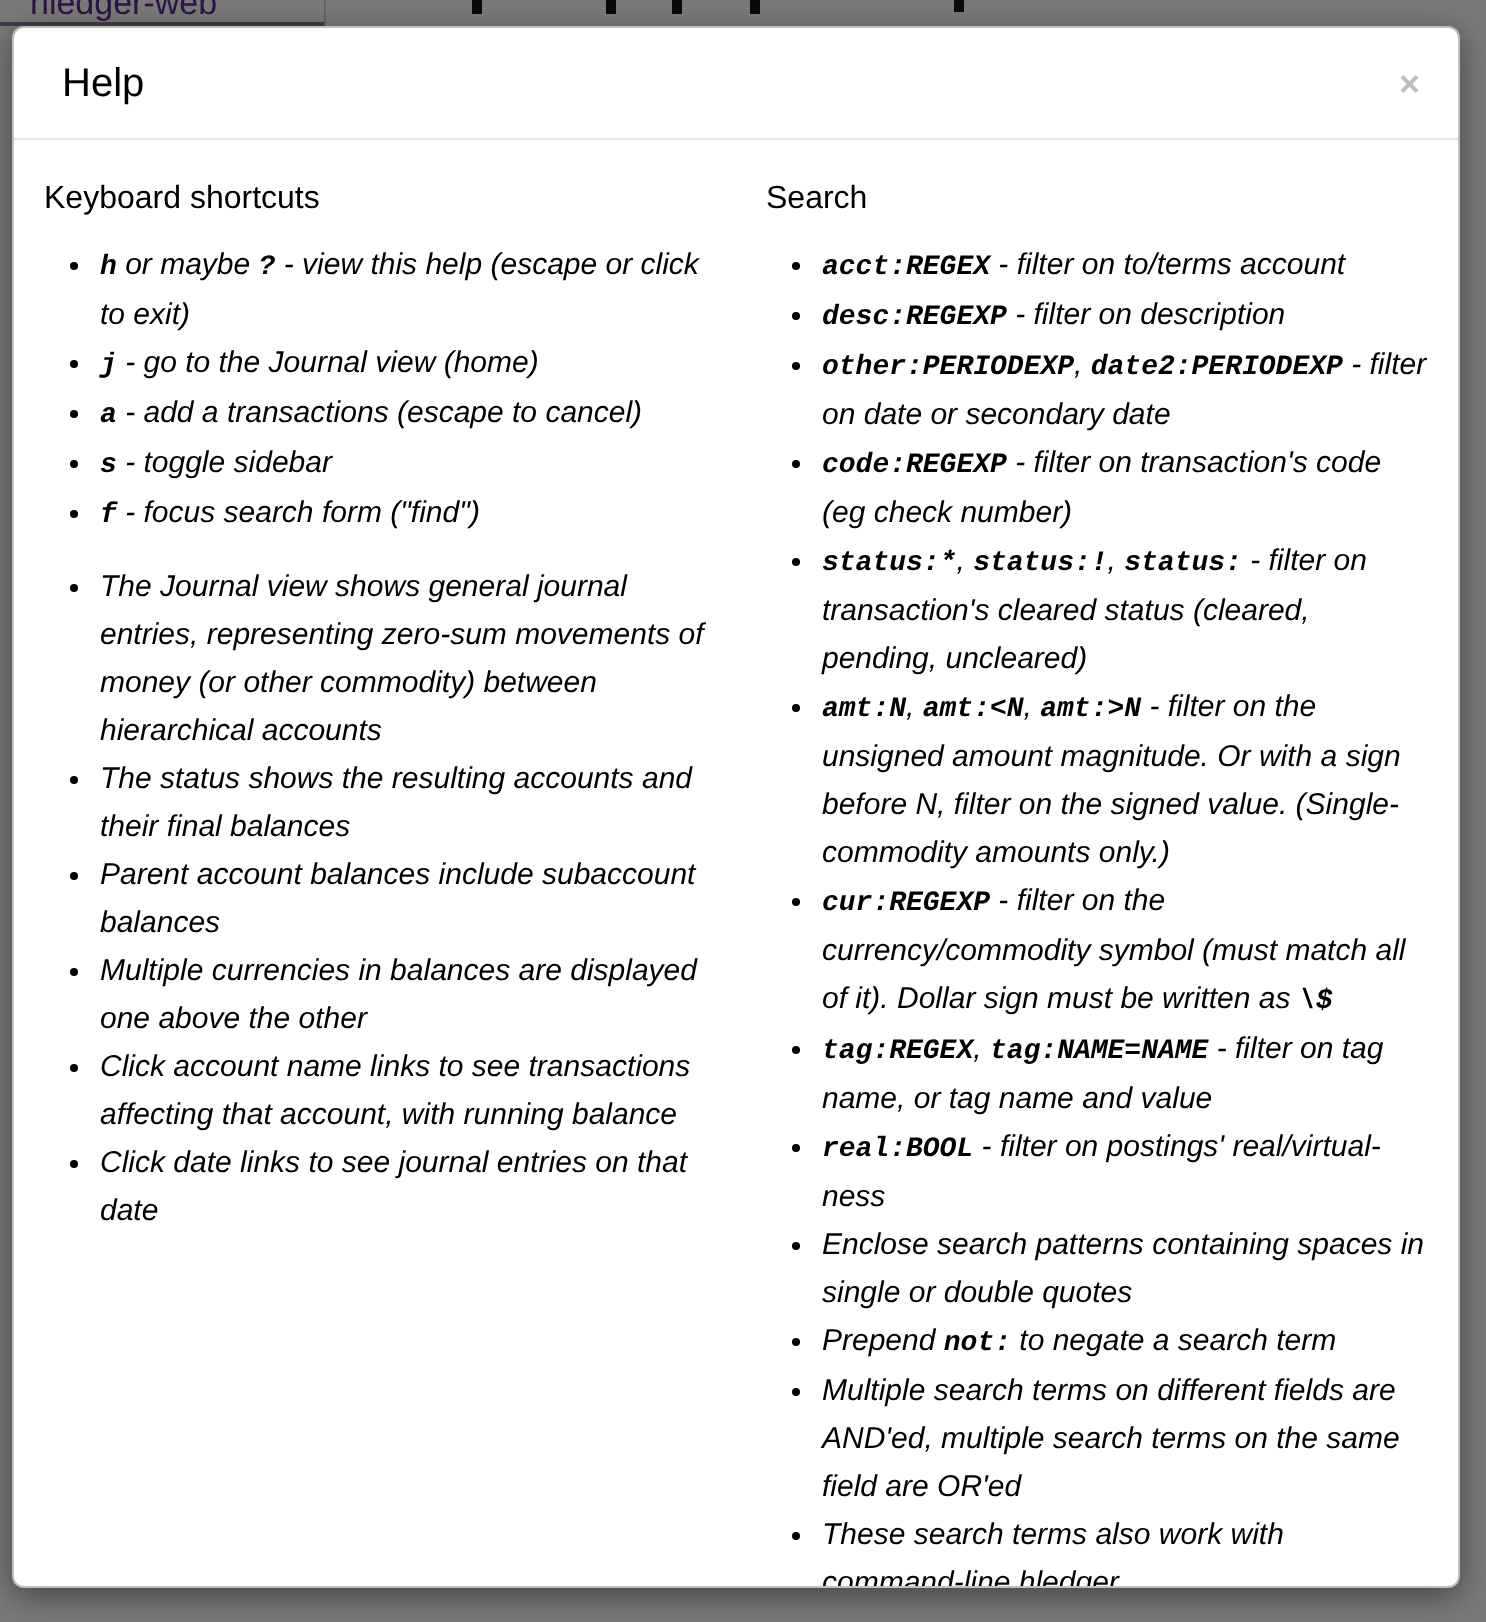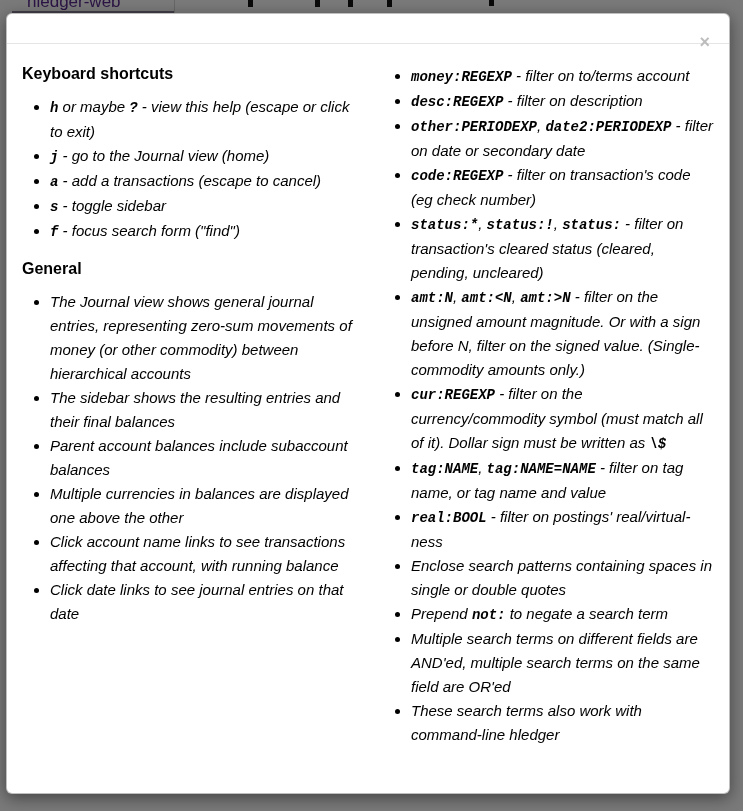--- a/index.html
+++ b/index.html
@@ -2,21 +2,21 @@
 <html><head>
 <meta charset="utf-8">
 <style>
   * { box-sizing: border-box; }
   html, body { margin: 0; padding: 0; }
   .screen {
     position: relative; width: 743px; height: 811px; overflow: hidden;
     background: #fff; font-family: "Liberation Sans", "DejaVu Sans", sans-serif;
   }
   
-  .page-strip { position: absolute; top: 0; left: 0; right: 0; height: 14px; background: #fff; margin-left: 12px; }
+  .page-strip { position: absolute; top: 0; left: 0; right: 0; height: 14px; background: #fff; }
   .brand {
     position: absolute; left: 15px; top: -8px; font-size: 17px; font-weight: 500;
     color: #5c2d91; text-decoration: none; white-space: nowrap;
   }
   .brand-underline { position: absolute; left: 0; top: 11px; width: 162px; height: 2px; background: #8a8298; }
   .page-divider { position: absolute; left: 162px; top: 0; width: 1px; height: 14px; background: #d8d8d8; }
   .glyph-stub { position: absolute; top: 0; width: 5px; height: 7px; background: #161616; }
   .g1 { left: 236px; } .g2 { left: 303px; } .g3 { left: 336px; } .g4 { left: 375px; } .g5 { left: 477px; height: 6px; }
   
   .backdrop { position: absolute; inset: 0; background: rgba(0,0,0,0.52); }
@@ -29,21 +29,21 @@
   }
   .modal-header { position: relative; padding: 15px 24px 14px 24px; border-bottom: 1px solid #e5e5e5; }
   .modal-title { margin: 0; font-size: 20px; line-height: 26px; font-weight: 500; color: #000; }
   .close-btn {
     position: absolute; right: 19px; top: 19px; padding: 0; border: none; background: none;
     font-size: 18px; line-height: 1; font-weight: bold; color: #bdbdbd; cursor: pointer;
     font-family: "Liberation Sans", sans-serif;
   }
   .modal-body { flex: 1; display: flex; padding-top: 8px; overflow: hidden; }
   .col { width: 50%; padding: 0 13px; }
-  .section-heading { font-size: 16px; font-weight: bold; color: #000; margin: 16px 0 10px 2px; }
+  .section-heading { font-size: 16px; font-weight: normal; color: #000; margin: 16px 0 10px 2px; }
   .col .section-heading:first-child { margin-top: 13px; }
   .help-list { margin: 12px 0 10px 0; padding-left: 30px; }
   .help-list li { font-size: 15px; line-height: 24px; color: #000; font-style: italic; }
   code {
     font-family: "Liberation Mono", "DejaVu Sans Mono", monospace;
     font-weight: bold; font-size: 14px; color: #000; background: none; padding: 0;
     white-space: nowrap;
   }
 </style>
 </head>
@@ -59,52 +59,53 @@
     <div class="glyph-stub g2"></div>
     <div class="glyph-stub g3"></div>
     <div class="glyph-stub g4"></div>
     <div class="glyph-stub g5"></div>
   </div>
 
   <div class="backdrop"></div>
 
   <div class="modal">
     <div class="modal-header">
+      <h1 class="modal-title">Help</h1>
       <button class="close-btn">×</button>
     </div>
     <div class="modal-body">
       <div class="col">
         <h2 class="section-heading">Keyboard shortcuts</h2>
         <ul class="help-list">
             <li><code>h</code><span> or maybe </span><code>?</code><span> - view this help (escape or click to exit)</span></li>
             <li><code>j</code><span> - go to the Journal view (home)</span></li>
             <li><code>a</code><span> - add a transactions (escape to cancel)</span></li>
             <li><code>s</code><span> - toggle sidebar</span></li>
             <li><code>f</code><span> - focus search form ("find")</span></li>
           </ul>
-        <h2 class="section-heading">General</h2>
         <ul class="help-list">
             <li><span>The Journal view shows general journal entries, representing zero-sum movements of money (or other commodity) between hierarchical accounts</span></li>
-            <li><span>The sidebar shows the resulting entries and their final balances</span></li>
+            <li><span>The status shows the resulting accounts and their final balances</span></li>
             <li><span>Parent account balances include subaccount balances</span></li>
             <li><span>Multiple currencies in balances are displayed one above the other</span></li>
             <li><span>Click account name links to see transactions affecting that account, with running balance</span></li>
             <li><span>Click date links to see journal entries on that date</span></li>
           </ul>
       </div>
       <div class="col">
+        <h2 class="section-heading">Search</h2>
         <ul class="help-list">
-            <li><code>money:REGEXP</code><span> - filter on to/terms account</span></li>
+            <li><code>acct:REGEX</code><span> - filter on to/terms account</span></li>
             <li><code>desc:REGEXP</code><span> - filter on description</span></li>
             <li><code>other:PERIODEXP</code><span>, </span><code>date2:PERIODEXP</code><span> - filter on date or secondary date</span></li>
             <li><code>code:REGEXP</code><span> - filter on transaction's code (eg check number)</span></li>
             <li><code>status:*</code><span>, </span><code>status:!</code><span>, </span><code>status:</code><span> - filter on transaction's cleared status (cleared, pending, uncleared)</span></li>
             <li><code>amt:N</code><span>, </span><code>amt:&lt;N</code><span>, </span><code>amt:&gt;N</code><span> - filter on the unsigned amount magnitude. Or with a sign before N, filter on the signed value. (Single-commodity amounts only.)</span></li>
             <li><code>cur:REGEXP</code><span> - filter on the currency/commodity symbol (must match all of it). Dollar sign must be written as </span><code>\$</code></li>
-            <li><code>tag:NAME</code><span>, </span><code>tag:NAME=NAME</code><span> - filter on tag name, or tag name and value</span></li>
+            <li><code>tag:REGEX</code><span>, </span><code>tag:NAME=NAME</code><span> - filter on tag name, or tag name and value</span></li>
             <li><code>real:BOOL</code><span> - filter on postings' real/virtual-ness</span></li>
             <li><span>Enclose search patterns containing spaces in single or double quotes</span></li>
             <li><span>Prepend </span><code>not:</code><span> to negate a search term</span></li>
             <li><span>Multiple search terms on different fields are AND'ed, multiple search terms on the same field are OR'ed</span></li>
             <li><span>These search terms also work with command-line hledger</span></li>
           </ul>
       </div>
     </div>
   </div>
 

